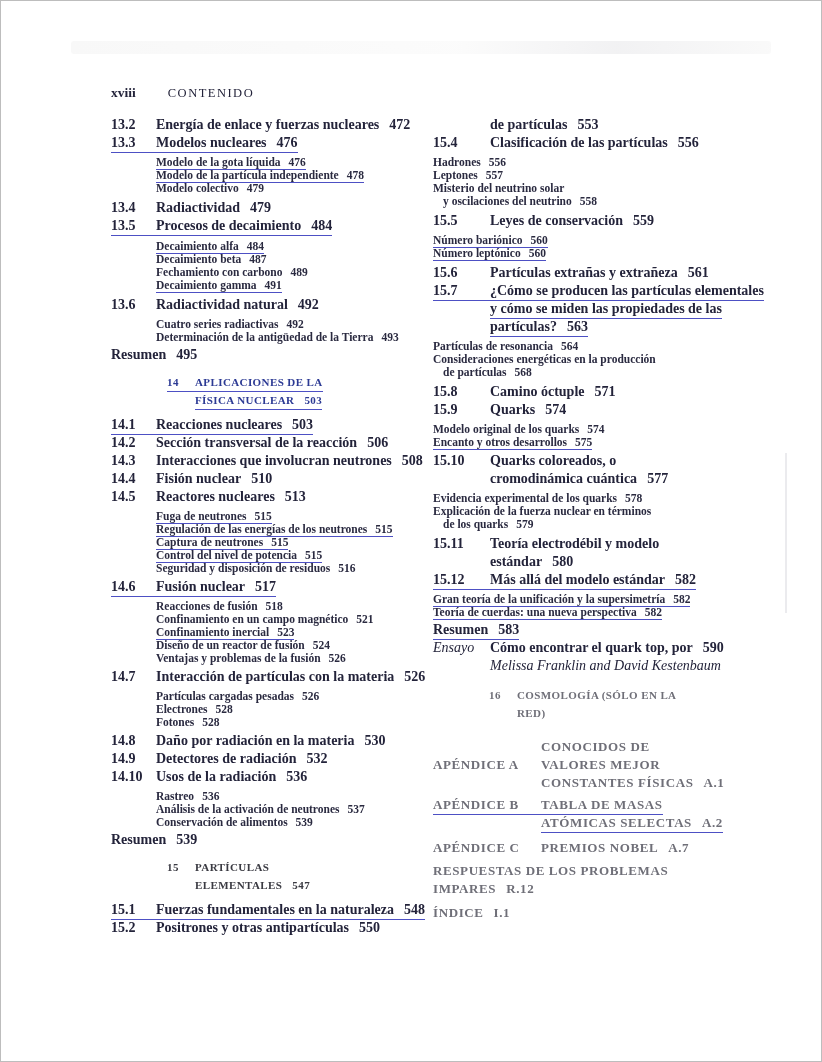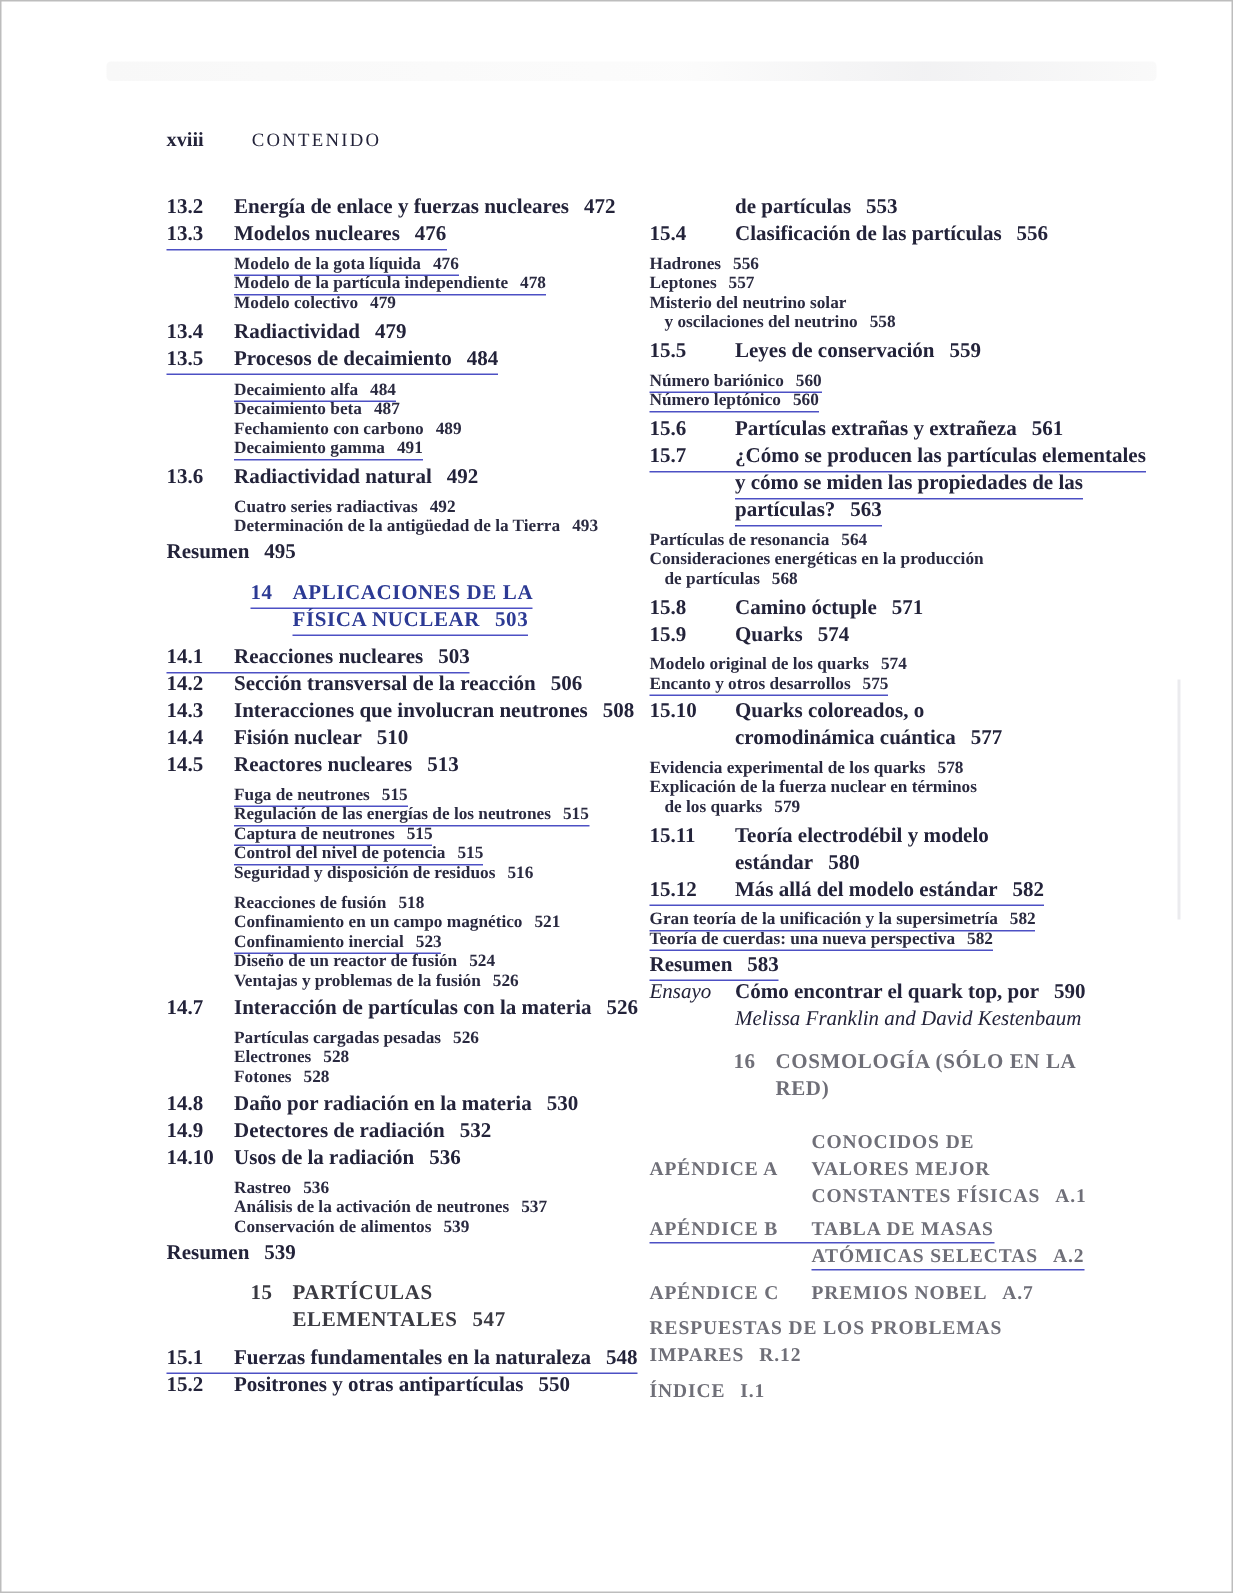--- a/index.html
+++ b/index.html
@@ -13,41 +13,41 @@
     font-family:"Liberation Serif","DejaVu Serif",serif;
     color:var(--ink); overflow:hidden;
   }
   .artifact-top{position:absolute;left:70px;top:40px;width:700px;height:13px;
     background:linear-gradient(90deg,#f5f5f5 0%,#fafafa 55%,#ececee 78%,#f7f7f7 100%);
     opacity:.7;border-radius:3px;}
   .artifact-right{position:absolute;left:784px;top:452px;width:2px;height:160px;background:#e6e6ea;opacity:.8;}
   .header{position:absolute;left:110px;top:84px;display:flex;gap:32px;align-items:flex-end;}
   .folio{font-weight:bold;font-size:13.5px;}
   .toc-title{font-size:12.5px;letter-spacing:1.5px;}
-  .col{position:absolute;top:129px;}
+  .col{position:absolute;top:115px;}
   .col-left{left:110px;width:335px;}
   .col-right{left:432px;width:378px;}
   .row{white-space:nowrap;}
   .line{display:inline-flex;align-items:baseline;}
   .u{border-bottom:1.6px solid var(--link);padding-bottom:0px;}
   .num{display:inline-block;flex:none;}
   .pg{margin-left:10px;}
   
   .sec,.cont,.sum,.essay,.essayc{font-size:14px;line-height:18px;height:18px;font-weight:600;}
   .col-left .sec .num{width:45px;}
   .col-right .sec .num{width:57px;}
   .col-right .cont{padding-left:57px;}
   
   .sub,.subc{font-size:11.5px;line-height:13px;height:13px;font-weight:600;color:#2a2a40;}
   .col-left .sub,.col-left .subc{margin-left:45px;}
   .col-right .sub,.col-right .subc{}
   .subc{padding-left:10px;}
   .sub .pg,.subc .pg{margin-left:8px;}
   
-  .ch,.chc{font-size:14px;line-height:18px;height:18px;font-weight:bold;letter-spacing:.4px;margin-left:56px;}
+  .ch,.chc{font-size:11px;line-height:18px;height:18px;font-weight:bold;letter-spacing:.4px;margin-left:56px;}
   .ch .num{width:28px;}
   .chc{padding-left:28px;}
   .v-blue{color:var(--ch-blue);}
   .v-dark{color:var(--ch-dark);}
   .v-gray{color:var(--gray);}
   
   .essay .num{width:57px;font-style:italic;font-weight:normal;}
   .essayc{padding-left:57px;font-style:italic;font-weight:normal;}
   
   .app,.appc,.appw{font-size:13px;line-height:18px;height:18px;font-weight:bold;
@@ -190,20 +190,25 @@
         </span></div>
       <div class="row sub"><span class="line u">
           <span class="ttl">Control del nivel de potencia</span>
           <span class="pg">515</span>
         </span></div>
       <div class="row sub"><span class="line">
           <span class="ttl">Seguridad y disposición de residuos</span>
           <span class="pg">516</span>
         </span></div>
       <div class="gap" style="height: 3px;"></div>
+      <div class="row sec"><span class="line u">
+          <span class="num">14.6</span>
+          <span class="ttl">Fusión nuclear</span>
+          <span class="pg">517</span>
+        </span></div>
       <div class="gap" style="height: 4px;"></div>
       <div class="row sub"><span class="line">
           <span class="ttl">Reacciones de fusión</span>
           <span class="pg">518</span>
         </span></div>
       <div class="row sub"><span class="line">
           <span class="ttl">Confinamiento en un campo magnético</span>
           <span class="pg">521</span>
         </span></div>
       <div class="row sub"><span class="line u">

